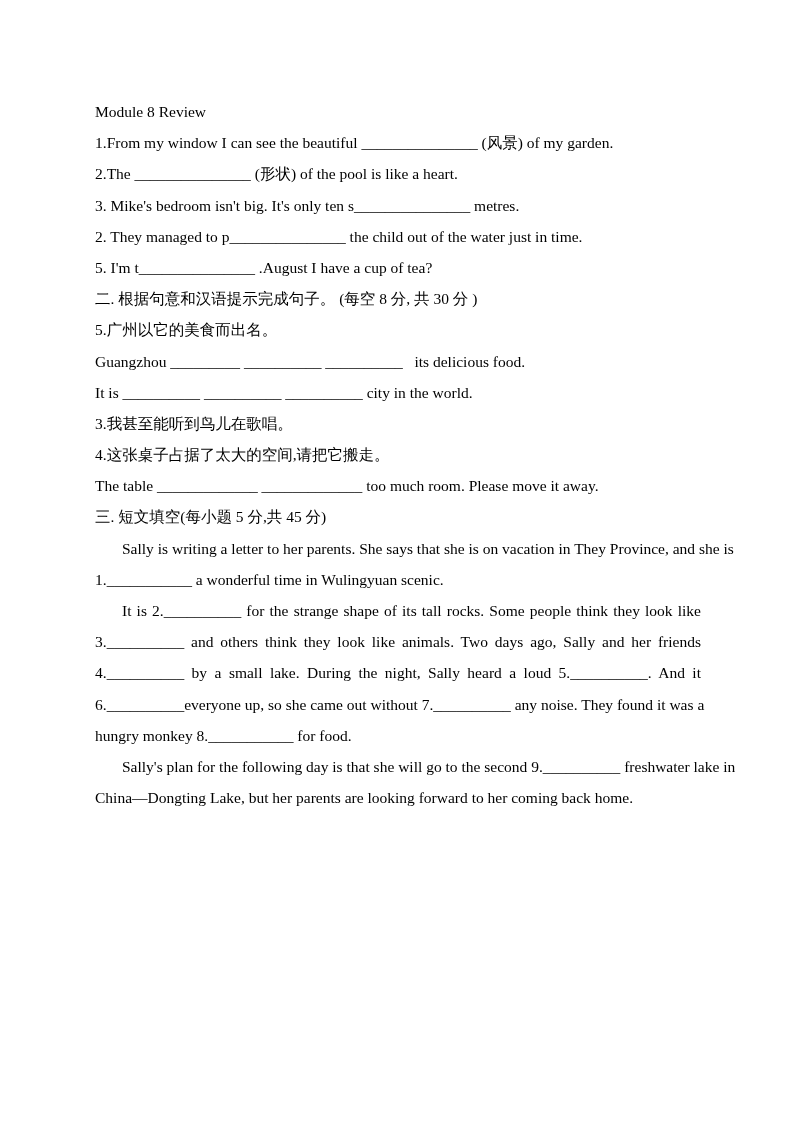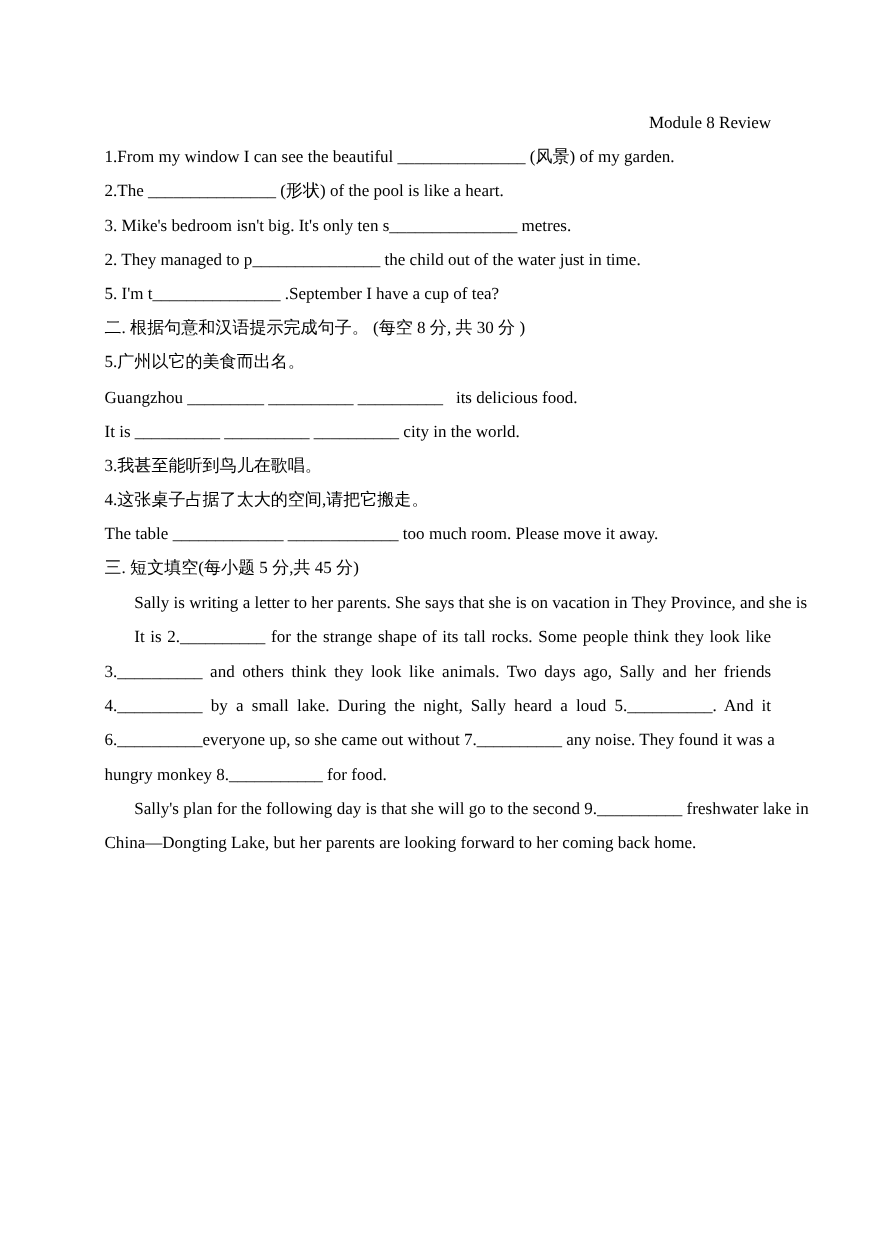--- a/index.html
+++ b/index.html
@@ -18,21 +18,21 @@
     font-size: 15.5px;
     line-height: 31.2px;
     color: #000000;
     overflow: hidden;
   }
   .line {
     height: 31.2px;
     white-space: pre;
   }
   .title {
-    text-align: right;
+    text-align: left;
   }
   .justify {
     white-space: nowrap;
     text-align: justify;
     text-align-last: justify;
   }
   .indent {
     padding-left: 27px;
   }
 </style>
@@ -40,32 +40,33 @@
 <body>
 
 <div class="page">
 
   <div class="line title">Module 8 Review</div>
 
   <div class="line">1.From my window I can see the beautiful _______________ (风景) of my garden.</div>
   <div class="line">2.The _______________ (形状) of the pool is like a heart.</div>
   <div class="line">3. Mike's bedroom isn't big. It's only ten s_______________ metres.</div>
   <div class="line">2. They managed to p_______________ the child out of the water just in time.</div>
-  <div class="line">5. I'm t_______________ .September I have a cup of tea?</div>
+  <div class="line">5. I'm t_______________ .August I have a cup of tea?</div>
 
   <div class="line">二. 根据句意和汉语提示完成句子。 (每空 8 分, 共 30 分 )</div>
   <div class="line">5.广州以它的美食而出名。</div>
   <div class="line">Guangzhou _________ __________ __________   its delicious food.</div>
   <div class="line">It is __________ __________ __________ city in the world.</div>
   <div class="line">3.我甚至能听到鸟儿在歌唱。</div>
   <div class="line">4.这张桌子占据了太大的空间,请把它搬走。</div>
   <div class="line">The table _____________ _____________ too much room. Please move it away.</div>
 
   <div class="line">三. 短文填空(每小题 5 分,共 45 分)</div>
   <div class="line justify indent">Sally is writing a letter to her parents. She says that she is on vacation in They Province, and she is</div>
+  <div class="line">1.___________ a wonderful time in Wulingyuan scenic.</div>
   <div class="line justify indent">It is 2.__________ for the strange shape of its tall rocks. Some people think they look like</div>
   <div class="line justify">3.__________ and others think they look like animals. Two days ago, Sally and her friends</div>
   <div class="line justify">4.__________ by a small lake. During the night, Sally heard a loud 5.__________. And it</div>
   <div class="line justify">6.__________everyone up, so she came out without 7.__________ any noise. They found it was a</div>
   <div class="line">hungry monkey 8.___________ for food.</div>
   <div class="line justify indent">Sally's plan for the following day is that she will go to the second 9.__________ freshwater lake in</div>
   <div class="line">China—Dongting Lake, but her parents are looking forward to her coming back home.</div>
 
 </div>
 

